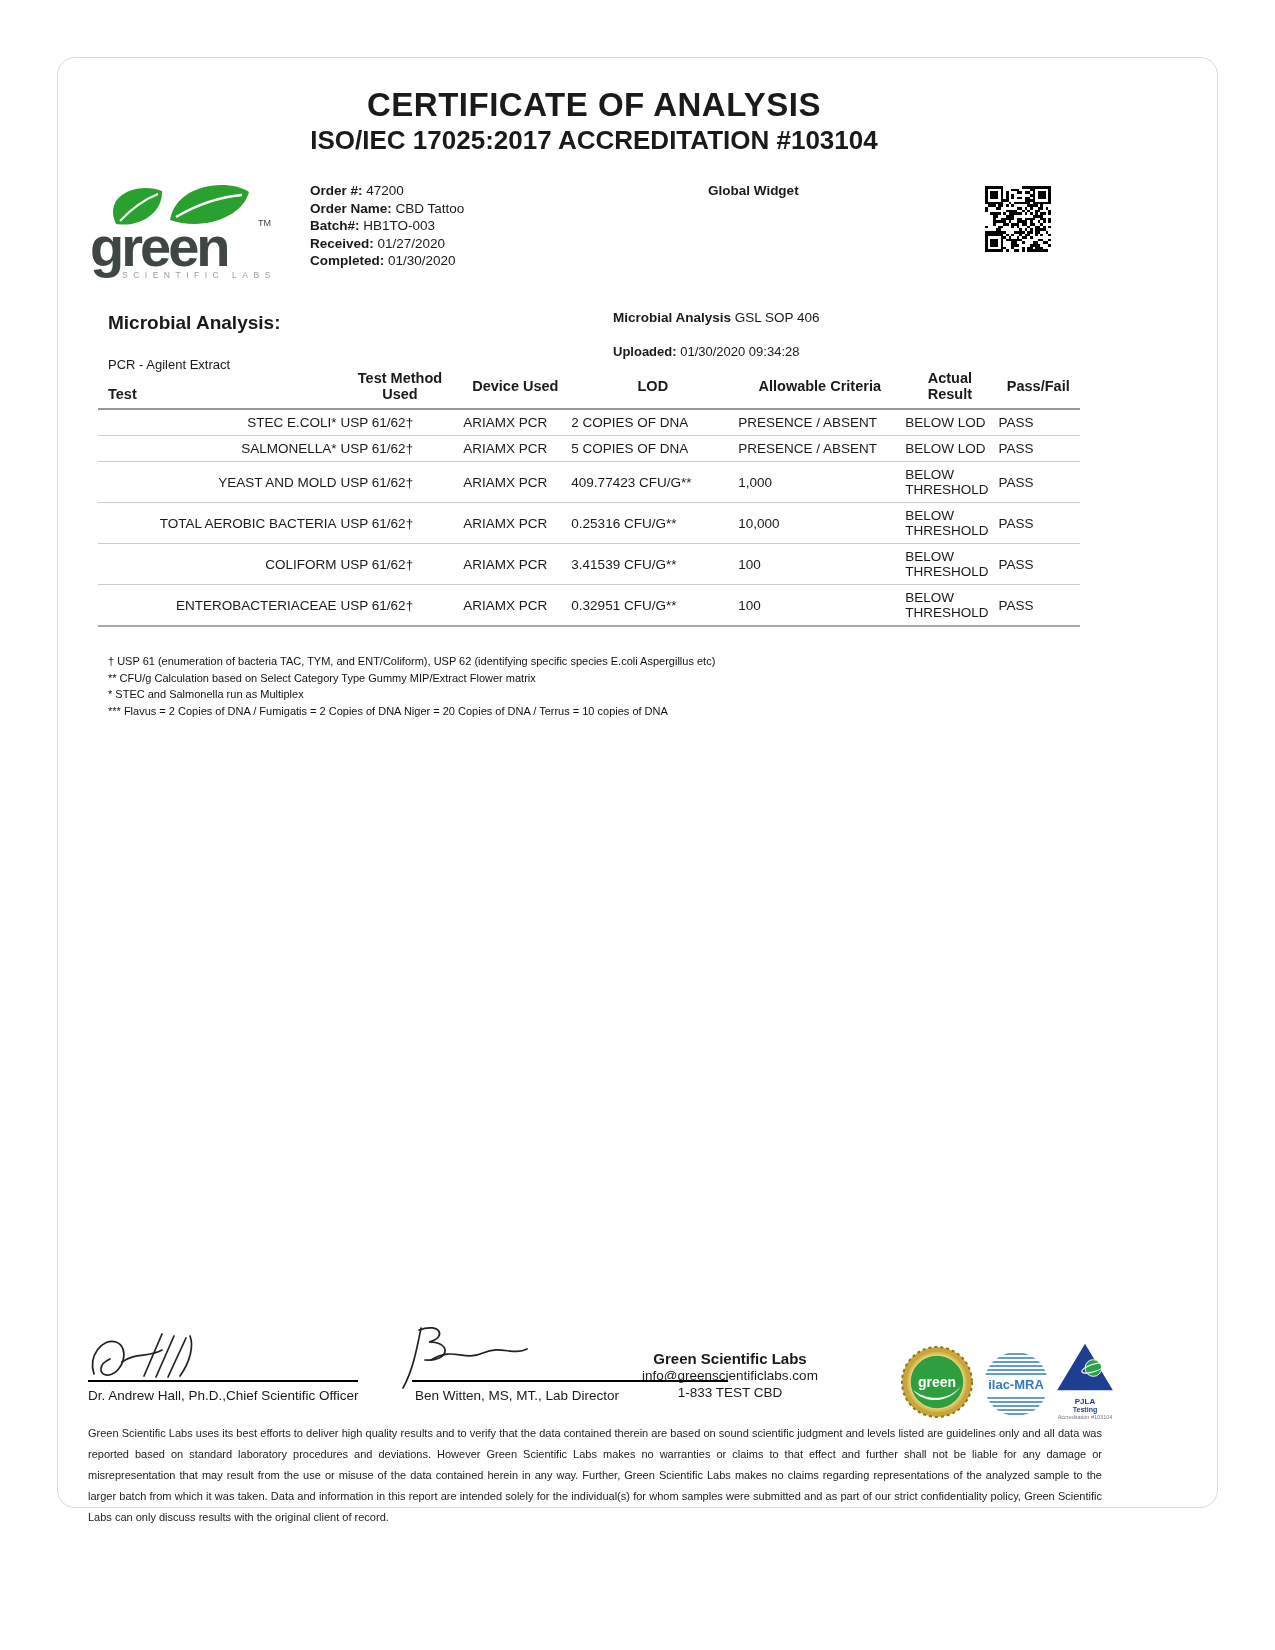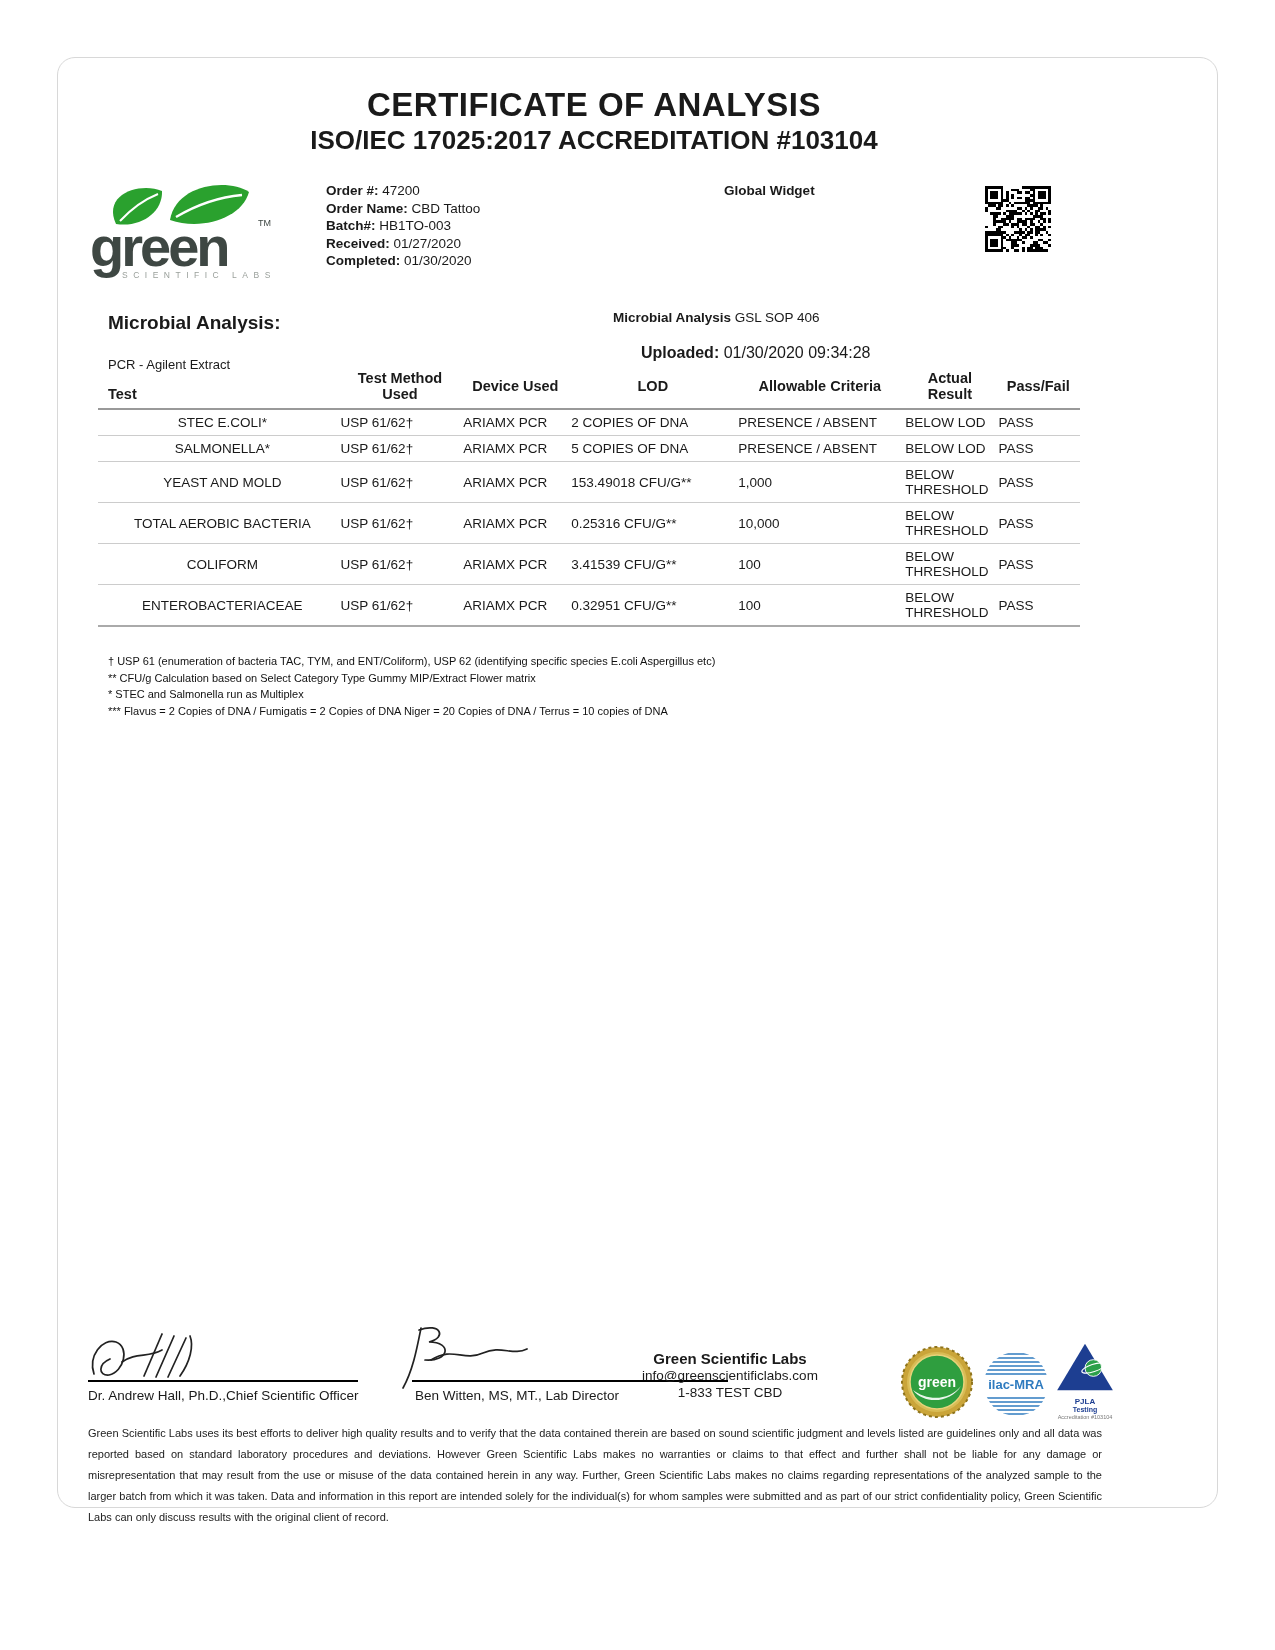--- a/index.html
+++ b/index.html
@@ -14,39 +14,39 @@
   .abs { position:absolute; }
 
   .title1 { left:88px; top:86px; width:1012px; text-align:center;
     font-size:33px; font-weight:bold; letter-spacing:0.5px; }
   .title2 { left:88px; top:125px; width:1012px; text-align:center;
     font-size:26px; font-weight:bold; }
 
   .logo { left:86px; top:180px; width:218px; height:102px; }
   svg text { font-family:"Liberation Sans", sans-serif; }
 
-  .info-block { font-size:13.5px; line-height:17.5px;margin-left:16px; }
+  .info-block { font-size:13.5px; line-height:17.5px; }
   .order-info { left:310px; top:182px; }
   .client-info { left:708px; top:182px; }
   .info-line b { font-weight:bold; }
   .qr { left:985px; top:186px; width:66px; height:66px; }
 
   .section-heading { left:108px; top:312px; font-size:19px; font-weight:bold; }
   .sop-line { left:613px; top:310px; font-size:13.5px; }
-  .uploaded-line { left:613px; top:344px; font-size:16px;margin-left:28px; }
+  .uploaded-line { left:613px; top:344px; font-size:13px; }
   .method-note { left:108px; top:357px; font-size:13px; }
 
   table.results { left:98px; top:368px; width:982px; position:absolute;
     border-collapse:collapse; table-layout:fixed; }
   .results th { font-size:14.5px; font-weight:bold; padding:2px 2px 6px 2px;
     vertical-align:middle; text-align:center; border-bottom:2px solid #999; }
   .results th.col-test { text-align:left; padding-left:10px; vertical-align:bottom; }
   .results td { font-size:13.5px; padding:5px 2px; text-align:left;
     vertical-align:middle; border-bottom:1px solid #cccccc; }
-  .results td.left { text-align:center; padding-left:10px; }
+  .results td.left { text-align:right; padding-left:10px; }
   .results tr:last-child td { border-bottom:2px solid #aaaaaa; }
 
   .footnotes { left:108px; top:654px; font-size:11px; line-height:15.5px; color:#111; }
   .footnotes div { margin:0 0 1px 0; }
 
   .sig-svg-1 { left:86px; top:1328px; }
   .sig-svg-2 { left:395px; top:1320px; }
   .sig-line { height:2px; background:#000; top:1380px; }
   .sig-line-1 { left:88px; width:270px; }
   .sig-line-2 { left:412px; width:316px; }
@@ -477,21 +477,21 @@
           <td>ARIAMX PCR</td>
           <td>5 COPIES OF DNA</td>
           <td>PRESENCE / ABSENT</td>
           <td>BELOW LOD</td>
           <td>PASS</td>
         </tr>
         <tr>
           <td class="left">YEAST AND MOLD</td>
           <td>USP 61/62†</td>
           <td>ARIAMX PCR</td>
-          <td>153.49018 CFU/G**</td>
+          <td>409.77423 CFU/G**</td>
           <td>1,000</td>
           <td>BELOW THRESHOLD</td>
           <td>PASS</td>
         </tr>
         <tr>
           <td class="left">TOTAL AEROBIC BACTERIA</td>
           <td>USP 61/62†</td>
           <td>ARIAMX PCR</td>
           <td>0.25316 CFU/G**</td>
           <td>10,000</td>

